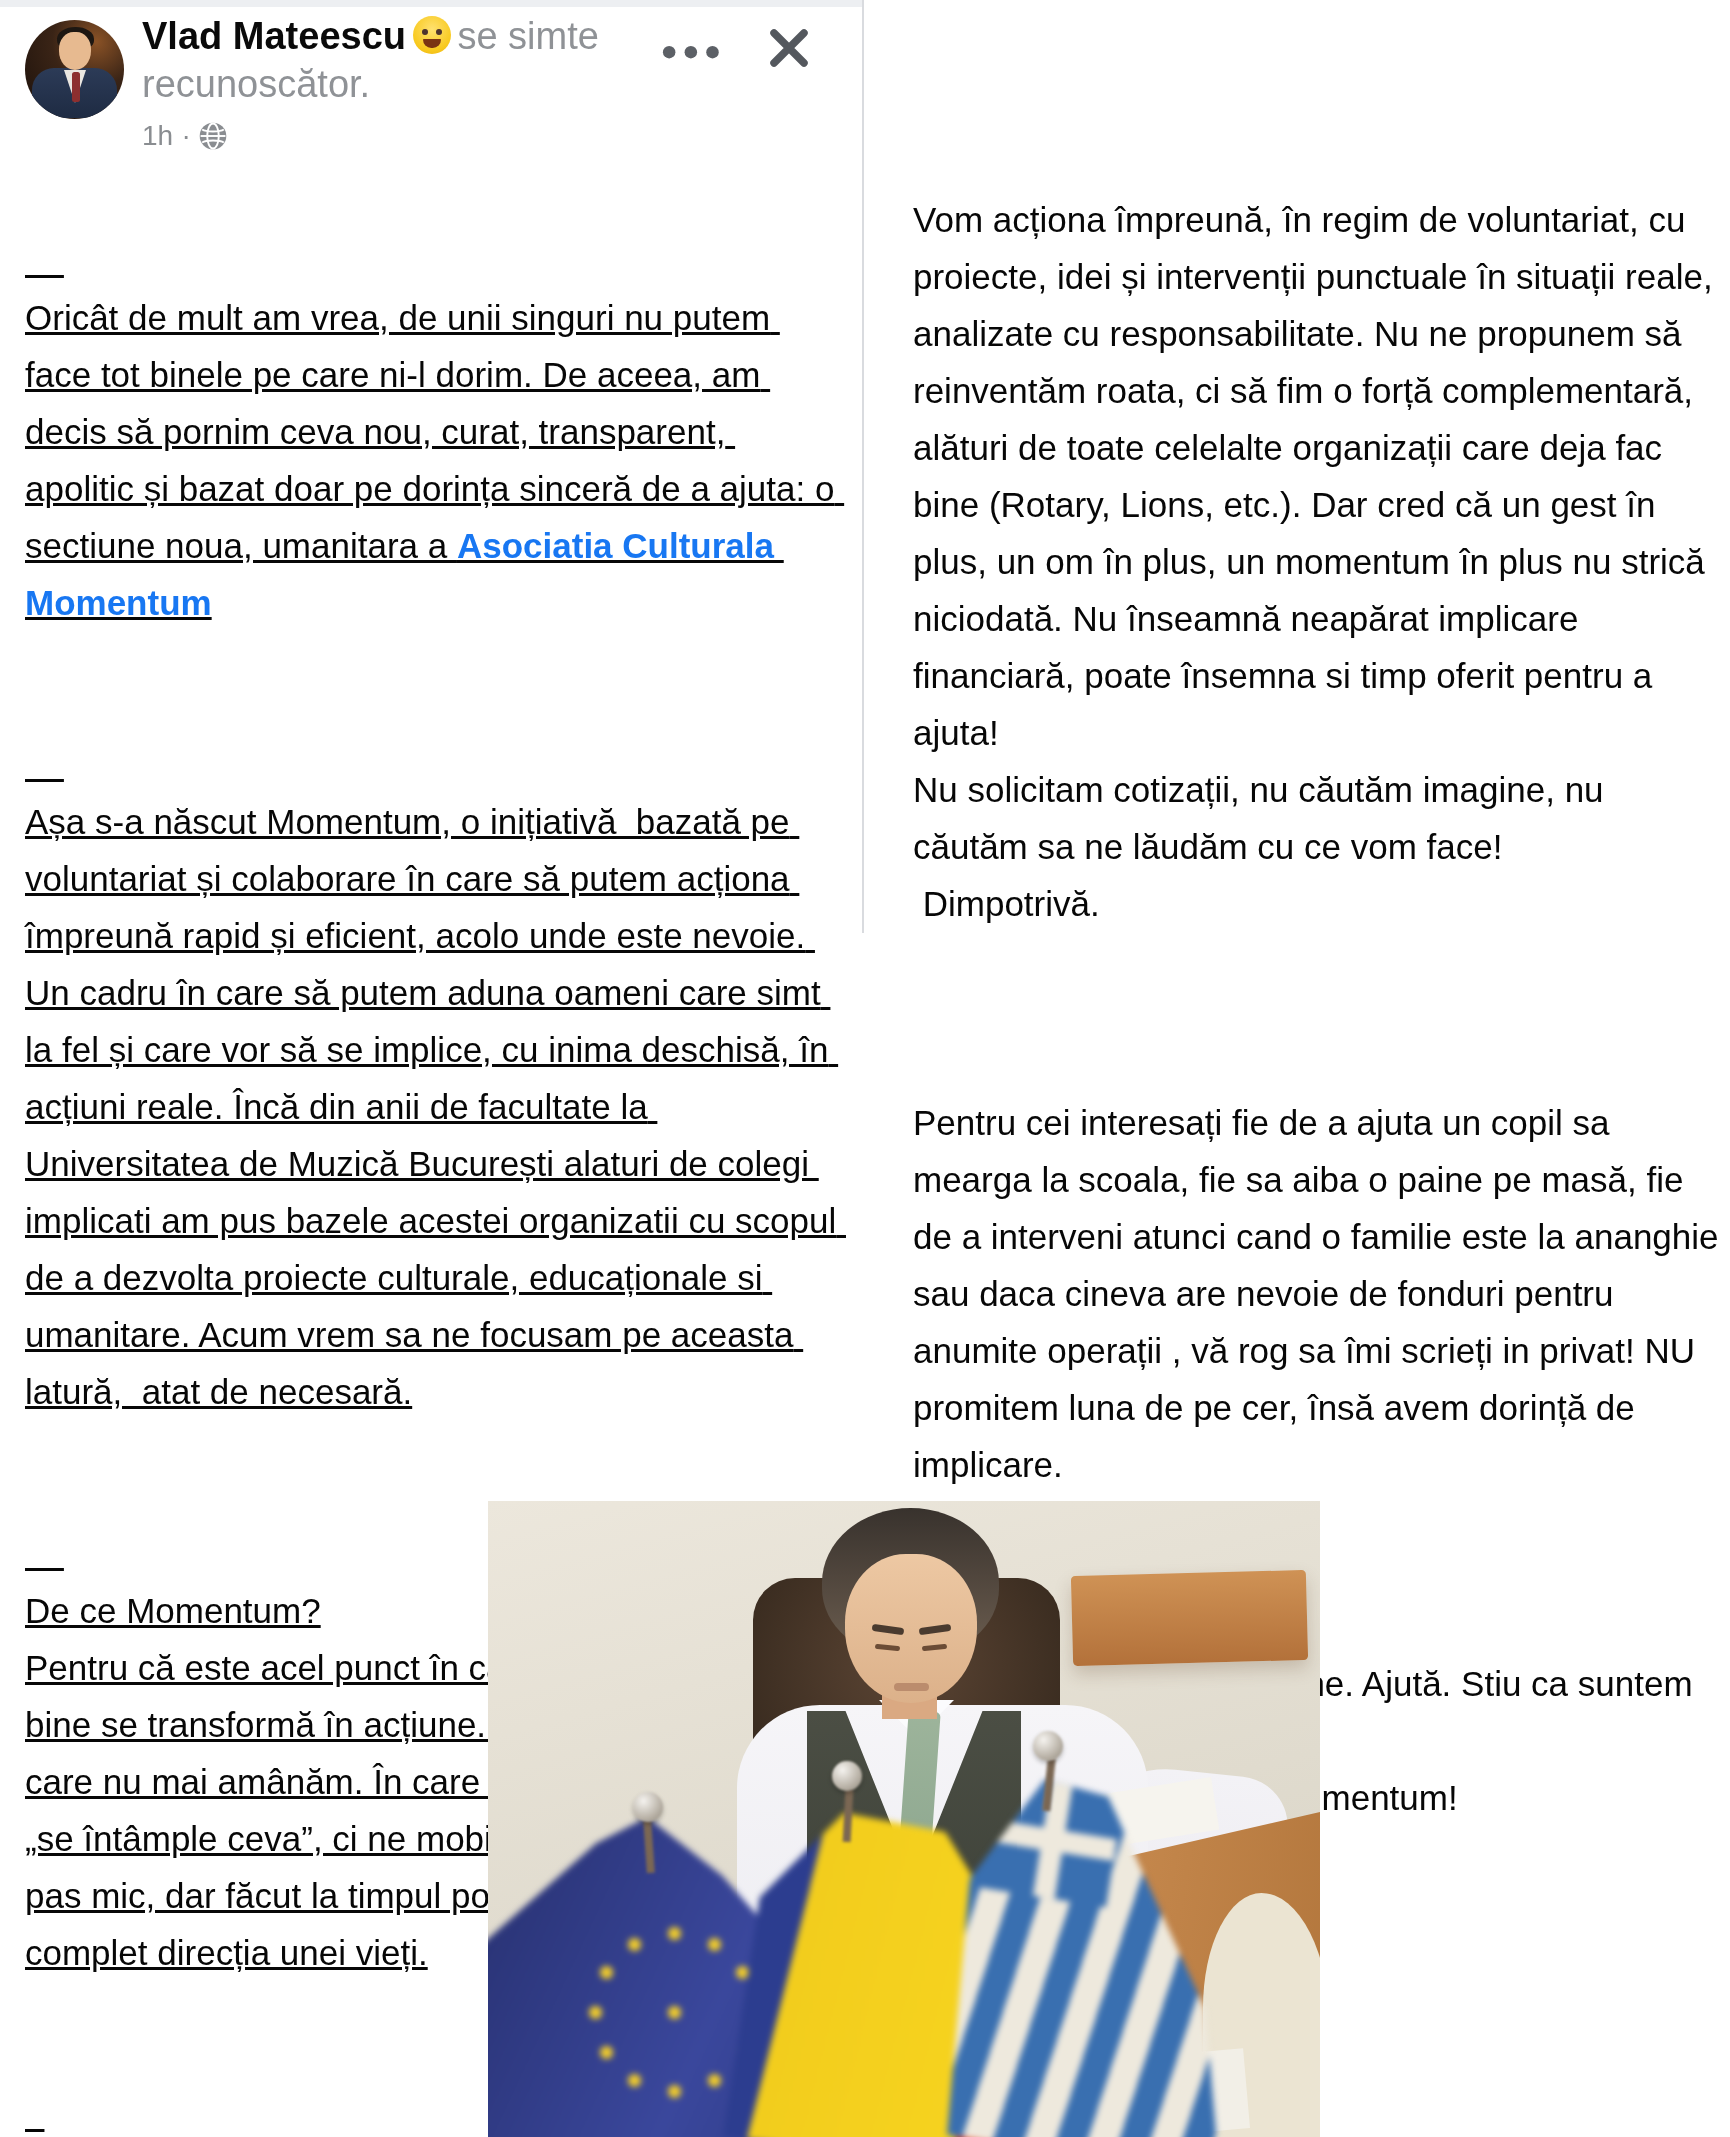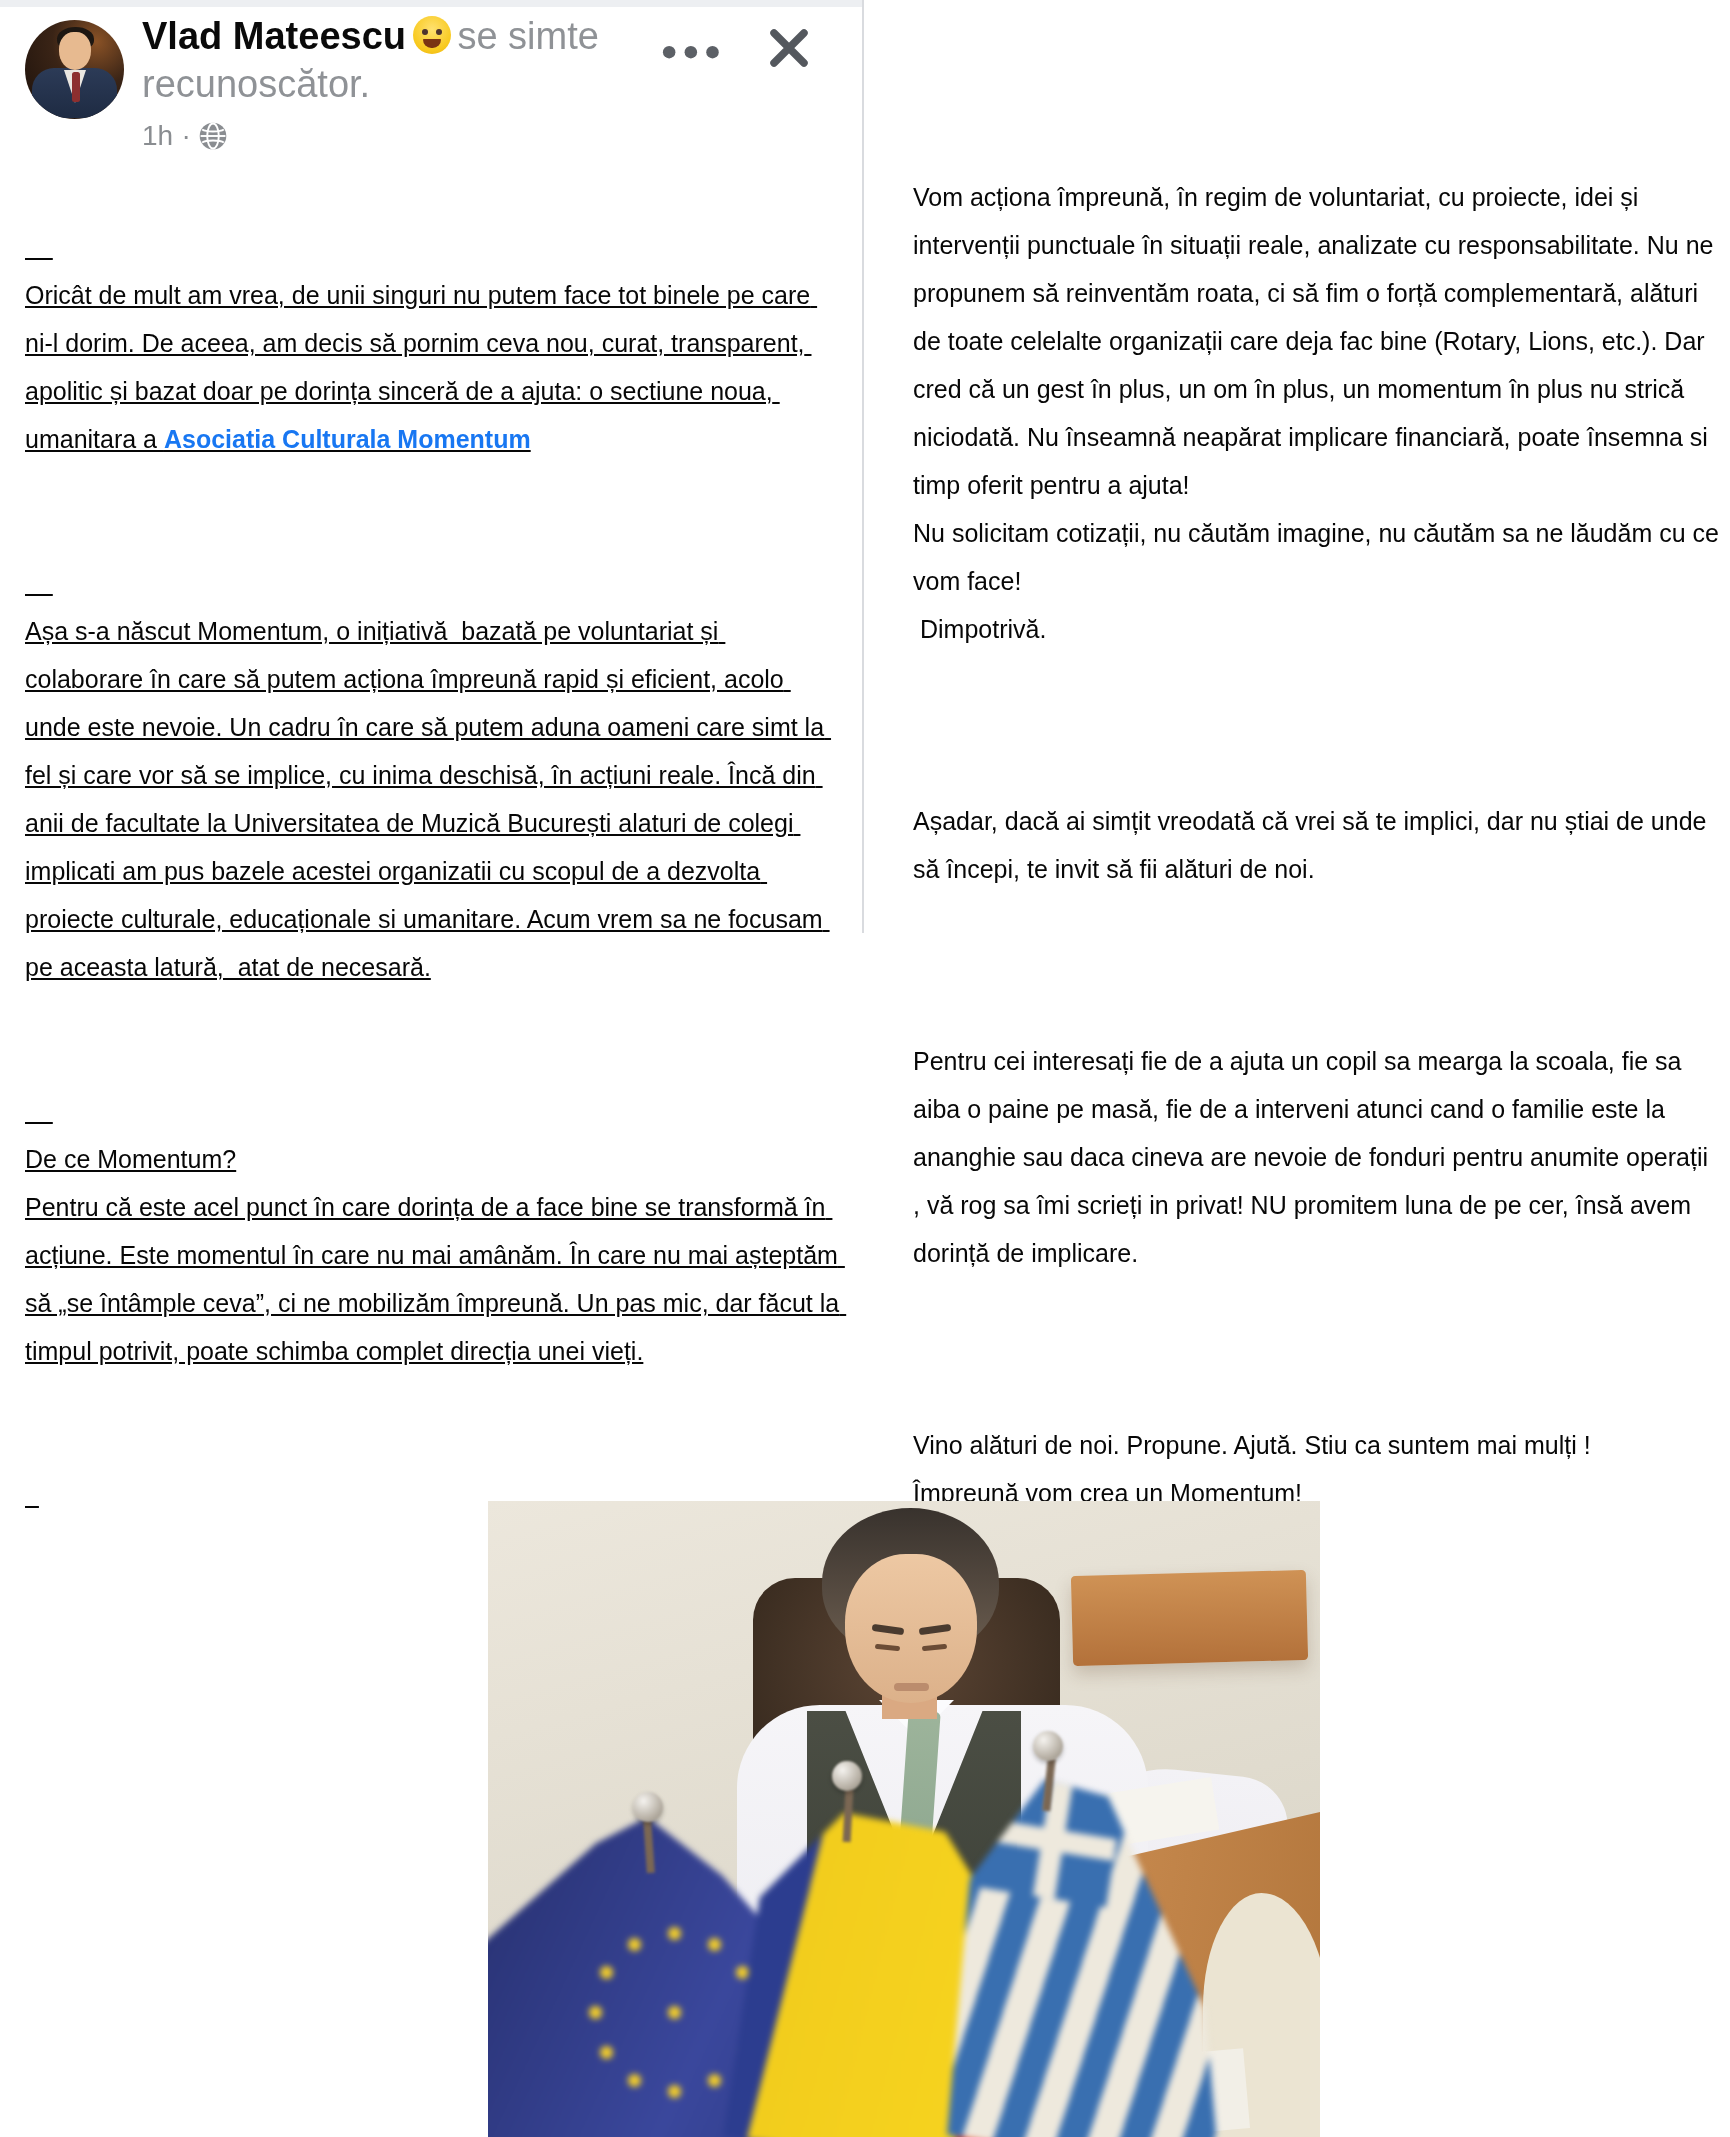--- a/index.html
+++ b/index.html
@@ -26,21 +26,21 @@
   .emoji::before{content:"";position:absolute;left:9.2px;top:12.5px;width:5.8px;height:5.8px;border-radius:50%;
          background:#4e342e;box-shadow:14px 0 0 #4e342e;}
   .emoji::after{content:"";position:absolute;left:10px;top:22.5px;width:18.4px;height:9.2px;border-radius:1.7px 1.7px 18.4px 18.4px;
          background:#7a3413;}
   .metarow{position:absolute;left:142px;top:117px;height:37px;display:flex;align-items:center;gap:8.3px;
            font-size:28px;color:#8a8d91;}
   .dots-btn{position:absolute;left:660px;top:37px;width:63px;height:30px;display:flex;align-items:center;}
   .close-btn{position:absolute;left:761px;top:20px;width:55px;height:55px;display:flex;align-items:center;justify-content:center;}
 
   
-  .col{position:absolute;font-size:25px;line-height:48px;white-space:pre-wrap;color:#070707;}
+  .col{position:absolute;font-size:35px;line-height:57px;white-space:pre-wrap;color:#070707;}
   .col p{margin:0 0 48px 0;}
   .col-left{left:25px;top:175px;width:817px;text-decoration:underline;}
   .col-right{left:913px;top:77px;width:808px;}
   .page-link{color:#1877f2;font-weight:bold;text-decoration:none;cursor:pointer;}
 
   
   .photo{position:absolute;left:488px;top:1501px;width:832px;height:636px;overflow:hidden;
          background:linear-gradient(165deg,#ece7dc 0%,#e0dbce 55%,#d4d0c2 100%);}
   .photo div{position:absolute;}
   .wall-board{left:584px;top:72px;width:235px;height:90px;border-radius:4.2px;transform:rotate(-1.5deg);
@@ -151,21 +151,20 @@
     <p><span>Oricât de mult am vrea, de unii singuri nu putem face tot binele pe care ni-l dorim. De aceea, am decis să pornim ceva nou, curat, transparent, apolitic și bazat doar pe dorința sinceră de a ajuta: o sectiune noua, umanitara a </span><a class="page-link">Asociatia Culturala Momentum</a></p>
     <p>Așa s-a născut Momentum, o inițiativă  bazată pe voluntariat și colaborare în care să putem acționa împreună rapid și eficient, acolo unde este nevoie. Un cadru în care să putem aduna oameni care simt la fel și care vor să se implice, cu inima deschisă, în acțiuni reale. Încă din anii de facultate la Universitatea de Muzică București alaturi de colegi implicati am pus bazele acestei organizatii cu scopul de a dezvolta proiecte culturale, educaționale si umanitare. Acum vrem sa ne focusam pe aceasta latură,  atat de necesară.</p>
     <p>De ce Momentum?
 Pentru că este acel punct în care dorința de a face bine se transformă în acțiune. Este momentul în care nu mai amânăm. În care nu mai așteptăm să „se întâmple ceva”, ci ne mobilizăm împreună. Un pas mic, dar făcut la timpul potrivit, poate schimba complet direcția unei vieți.</p>
   </div>
 
   <div class="col col-right">
     <p>Vom acționa împreună, în regim de voluntariat, cu proiecte, idei și intervenții punctuale în situații reale, analizate cu responsabilitate. Nu ne propunem să reinventăm roata, ci să fim o forță complementară, alături de toate celelalte organizații care deja fac bine (Rotary, Lions, etc.). Dar cred că un gest în plus, un om în plus, un momentum în plus nu strică niciodată. Nu înseamnă neapărat implicare financiară, poate însemna si timp oferit pentru a ajuta!
 Nu solicitam cotizații, nu căutăm imagine, nu căutăm sa ne lăudăm cu ce vom face!
  Dimpotrivă.</p>
-    <p>Așadar, dacă ai simțit vreodată că vrei să te implici, dar nu știai de unde să începi, te invit să fii alături de noi.</p>
     <p>Pentru cei interesați fie de a ajuta un copil sa mearga la scoala, fie sa aiba o paine pe masă, fie de a interveni atunci cand o familie este la ananghie sau daca cineva are nevoie de fonduri pentru anumite operații , vă rog sa îmi scrieți in privat! NU promitem luna de pe cer, însă avem dorință de implicare.</p>
     <p>Vino alături de noi. Propune. Ajută. Stiu ca suntem mai mulți !
 Împreună vom crea un Momentum!</p>
   </div>
 
   <div class="photo">
     <div class="wall-board"></div>
     <div class="office-chair"></div>
 
     <div class="man-sleeve"></div>

